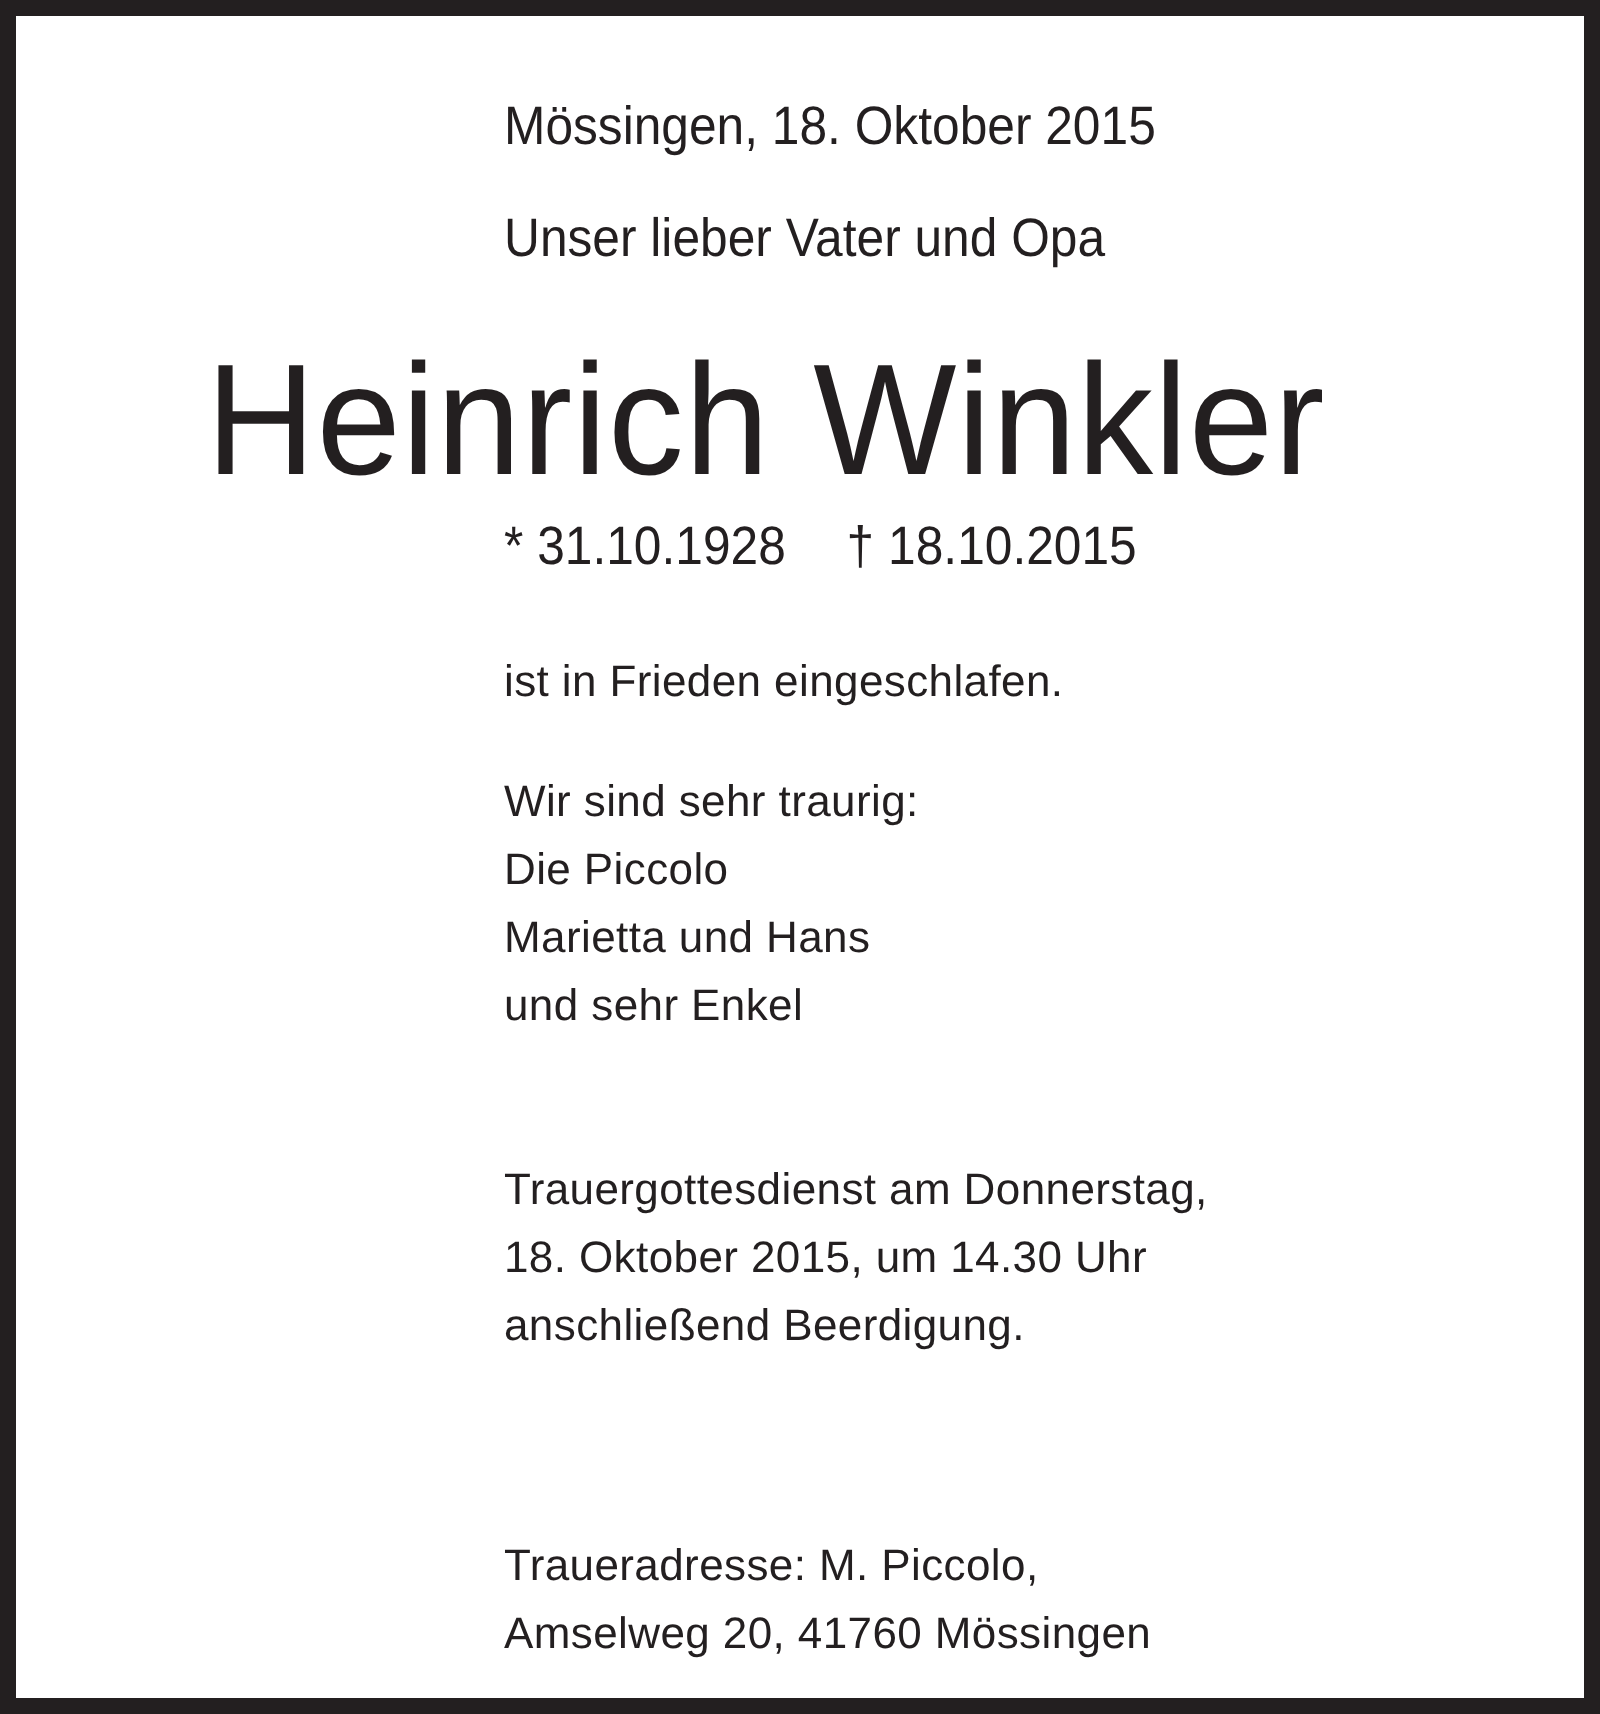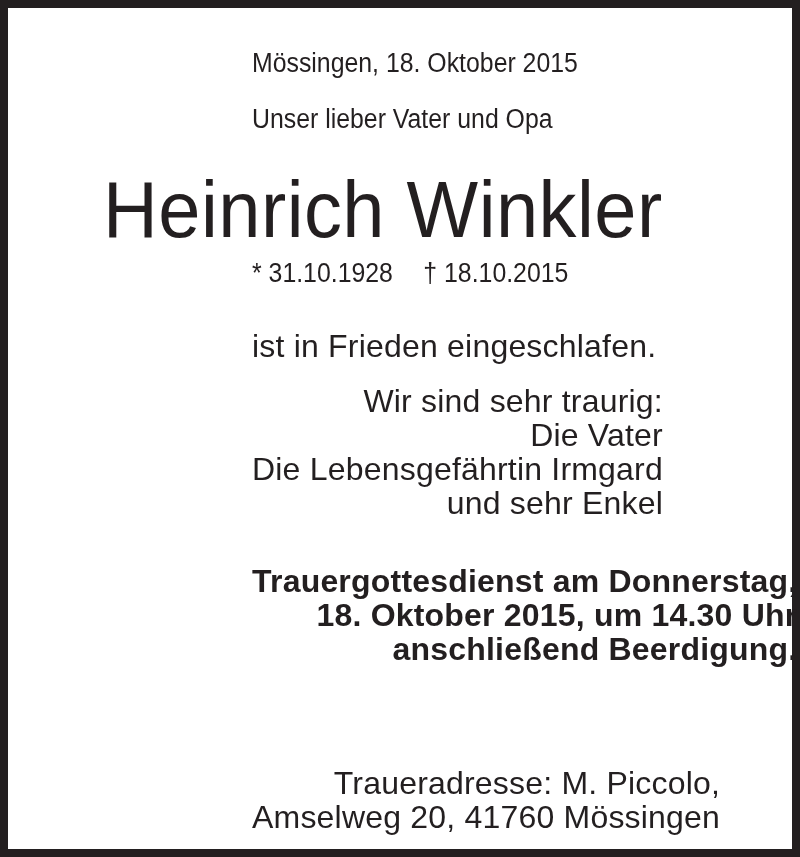--- a/index.html
+++ b/index.html
@@ -7,27 +7,27 @@
   .frame {
     position: absolute; left: 0; top: 0;
     width: 800px; height: 857px; box-sizing: border-box;
     border: 8px solid #231f20; background: #ffffff;
   }
   .t {
     position: absolute; margin: 0; white-space: nowrap;
     color: #231f20; font-family: "Liberation Sans", sans-serif;
   }
   .cond { font-size: 27px; transform-origin: left top; transform: scaleX(0.92); }
-  .body { font-size: 32px; letter-spacing: 0.2px; }
+  .body { font-size: 22px; letter-spacing: 0.2px; }
   .name {
     font-size: 79px; left: 103px; top: 164px; letter-spacing: 0.5px;
     transform-origin: left top; transform: scaleX(0.96);
   }
   .block { position: absolute; left: 252px; }
-  .block .ln { display: block; line-height: 34px; text-align: right; }
+  .block .ln { display: block; line-height: 34px; }
 </style>
 </head>
 <body>
 
 <div class="frame"></div>
 
 <p class="t cond" style="left:252px; top:48px;">Mössingen, 18. Oktober 2015</p>
 <p class="t cond" style="left:252px; top:104px;">Unser lieber Vater und Opa</p>
 
 <p class="t name">Heinrich Winkler</p>
@@ -37,26 +37,26 @@
   <span>31.10.1928</span>
   <span style="display:inline-block; width:18px;"></span>
   <span>†</span>
   <span>18.10.2015</span>
 </p>
 
 <p class="t body" style="left:252px; top:328px;">ist in Frieden eingeschlafen.</p>
 
 <div class="t body block" style="top:384px;">
   <span class="ln">Wir sind sehr traurig:</span>
-  <span class="ln">Die Vater</span>
-  <span class="ln">Die Lebensgefährtin Irmgard</span>
+  <span class="ln">Die Piccolo</span>
+  <span class="ln">Marietta und Hans</span>
   <span class="ln">und sehr Enkel</span>
 </div>
 
-<div class="t body block" style="top:564px;font-weight:bold;">
+<div class="t body block" style="top:578px;">
   <span class="ln">Trauergottesdienst am Donnerstag,</span>
   <span class="ln">18. Oktober 2015, um 14.30 Uhr</span>
   <span class="ln">anschließend Beerdigung.</span>
 </div>
 
 <div class="t body block" style="top:738px;margin-top:28px;">
   <span class="ln">Traueradresse: M. Piccolo,</span>
   <span class="ln">Amselweg 20, 41760 Mössingen</span>
 </div>
 

